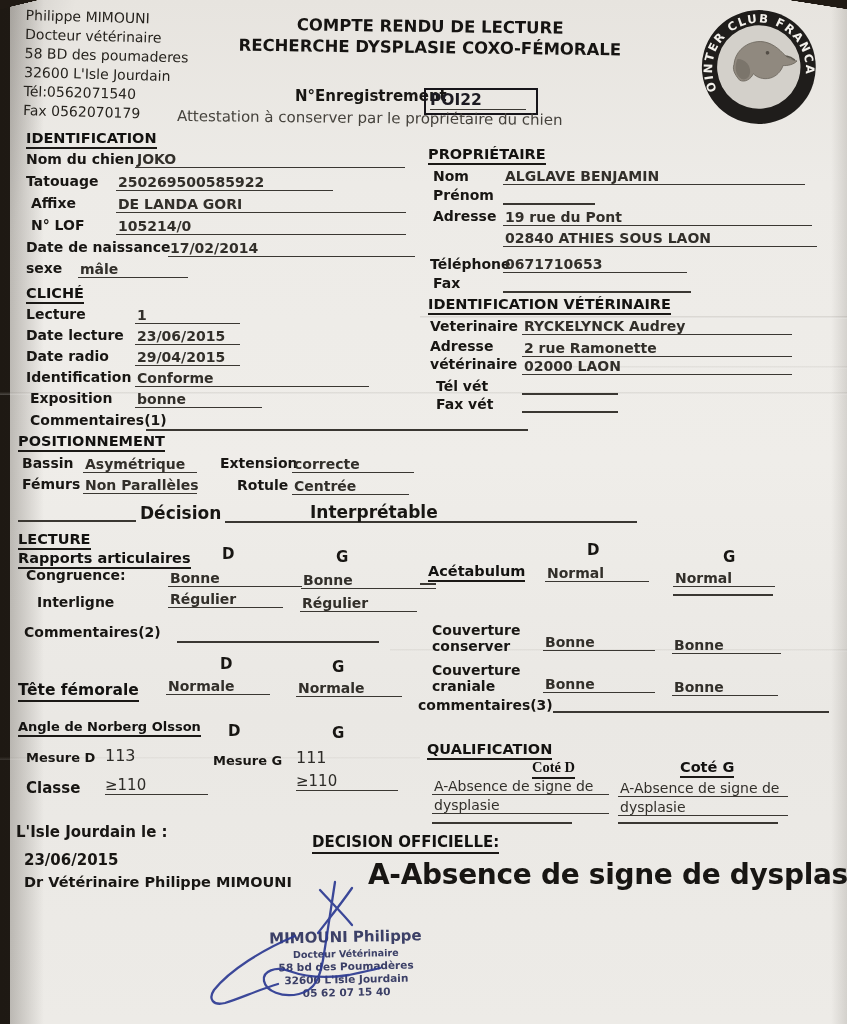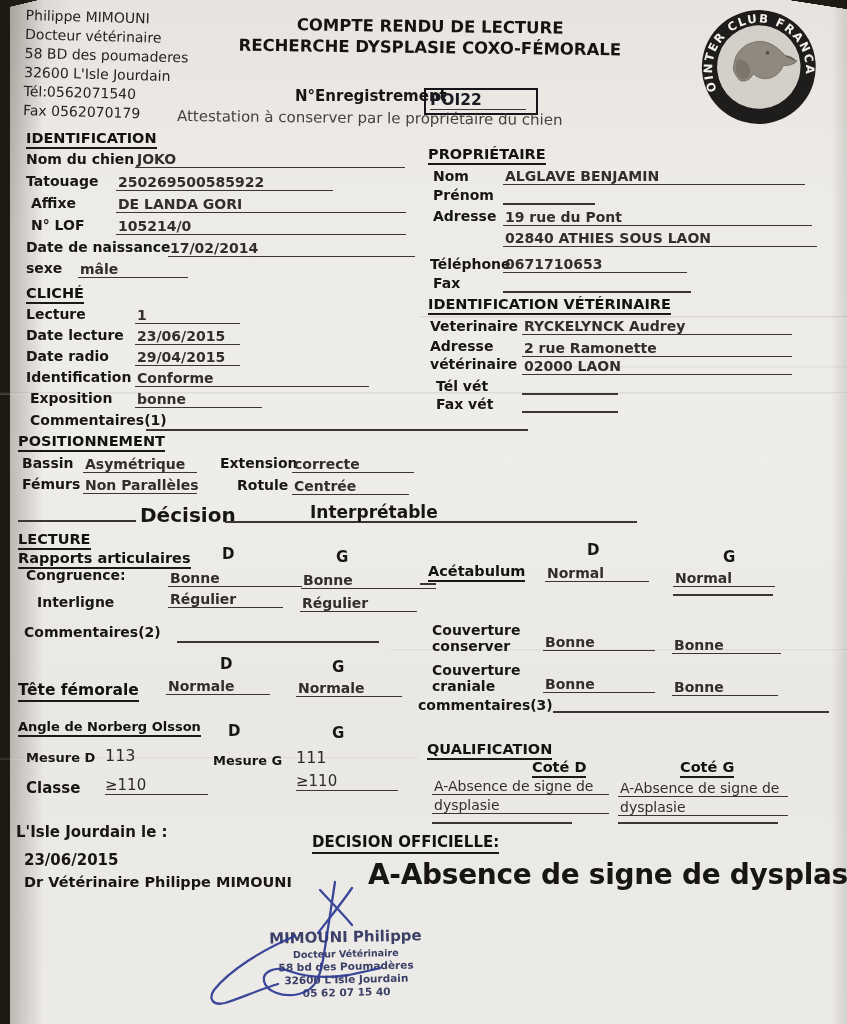--- a/index.html
+++ b/index.html
@@ -145,21 +145,21 @@
   <span class="abs lbl" style="left:22px;top:455px;text-align:right;">Bassin</span>
   <span class="abs val u" style="left:83px;top:456px;width:112px;">Asymétrique</span>
   <span class="abs lbl" style="left:220px;top:455px;">Extension</span>
   <span class="abs val u" style="left:292px;top:456px;width:120px;">correcte</span>
   <span class="abs lbl" style="left:22px;top:476px;">Fémurs</span>
   <span class="abs val u" style="left:83px;top:477px;width:112px;">Non Parallèles</span>
   <span class="abs lbl" style="left:237px;top:477px;">Rotule</span>
   <span class="abs val u" style="left:292px;top:478px;width:115px;">Centrée</span>
 
   <div class="ln" style="left:18px;top:520px;width:118px;"></div>
-  <span class="abs lbl" style="left:140px;top:503px;font-size:20px;">Décision</span>
+  <span class="abs lbl" style="left:140px;top:503px;font-size:17px;">Décision</span>
   <div class="ln" style="left:225px;top:521px;width:412px;"></div>
   <span class="abs lbl" style="left:310px;top:502px;font-size:17px;">Interprétable</span>
 
   <span class="abs h" style="left:18px;top:531px;">LECTURE</span>
   <span class="abs h" style="left:18px;top:550px;">Rapports articulaires</span>
   <span class="abs lbl" style="left:222px;top:545px;font-size:15px;">D</span>
   <span class="abs lbl" style="left:336px;top:548px;font-size:15px;">G</span>
   <span class="abs lbl" style="left:26px;top:567px;">Congruence:</span>
   <span class="abs val u" style="left:168px;top:570px;width:132px;">Bonne</span>
   <span class="abs val u" style="left:301px;top:572px;width:133px;">Bonne</span>
@@ -197,21 +197,21 @@
   <span class="abs lbl" style="left:332px;top:724px;font-size:15px;">G</span>
   <span class="abs lbl" style="left:26px;top:750px;font-size:13px;">Mesure D</span>
   <span class="abs" style="left:105px;top:746px;font-size:16px;color:#2e2c28;">113</span>
   <span class="abs lbl" style="left:213px;top:753px;font-size:13px;">Mesure G</span>
   <span class="abs" style="left:296px;top:748px;font-size:16px;color:#2e2c28;">111</span>
   <span class="abs lbl" style="left:26px;top:779px;font-size:15px;">Classe</span>
   <span class="abs u" style="left:105px;top:776px;width:103px;font-size:15px;color:#2e2c28;">≥110</span>
   <span class="abs u" style="left:296px;top:772px;width:102px;font-size:15px;color:#2e2c28;">≥110</span>
 
   <span class="abs h" style="left:427px;top:741px;">QUALIFICATION</span>
-  <span class="abs h" style="left:532px;top:759px;">Coté D</span>
+  <span class="abs h" style="left:532px;top:759px;font-family:Liberation Serif, serif;">Coté D</span>
   <span class="abs h" style="left:680px;top:759px;">Coté G</span>
   <span class="abs val u" style="left:432px;top:778px;width:175px;font-weight:normal;">A-Absence de signe de</span>
   <span class="abs val u" style="left:432px;top:797px;width:175px;font-weight:normal;">dysplasie</span>
   <span class="abs val u" style="left:618px;top:780px;width:168px;font-weight:normal;">A-Absence de signe de</span>
   <span class="abs val u" style="left:618px;top:799px;width:168px;font-weight:normal;">dysplasie</span>
   <div class="ln" style="left:432px;top:822px;width:140px;"></div>
   <div class="ln" style="left:618px;top:822px;width:160px;"></div>
 
   <span class="abs lbl" style="left:16px;top:823px;font-size:15px;">L'Isle Jourdain le :</span>
   <span class="abs h" style="left:312px;top:833px;font-size:15px;">DECISION OFFICIELLE:</span>

